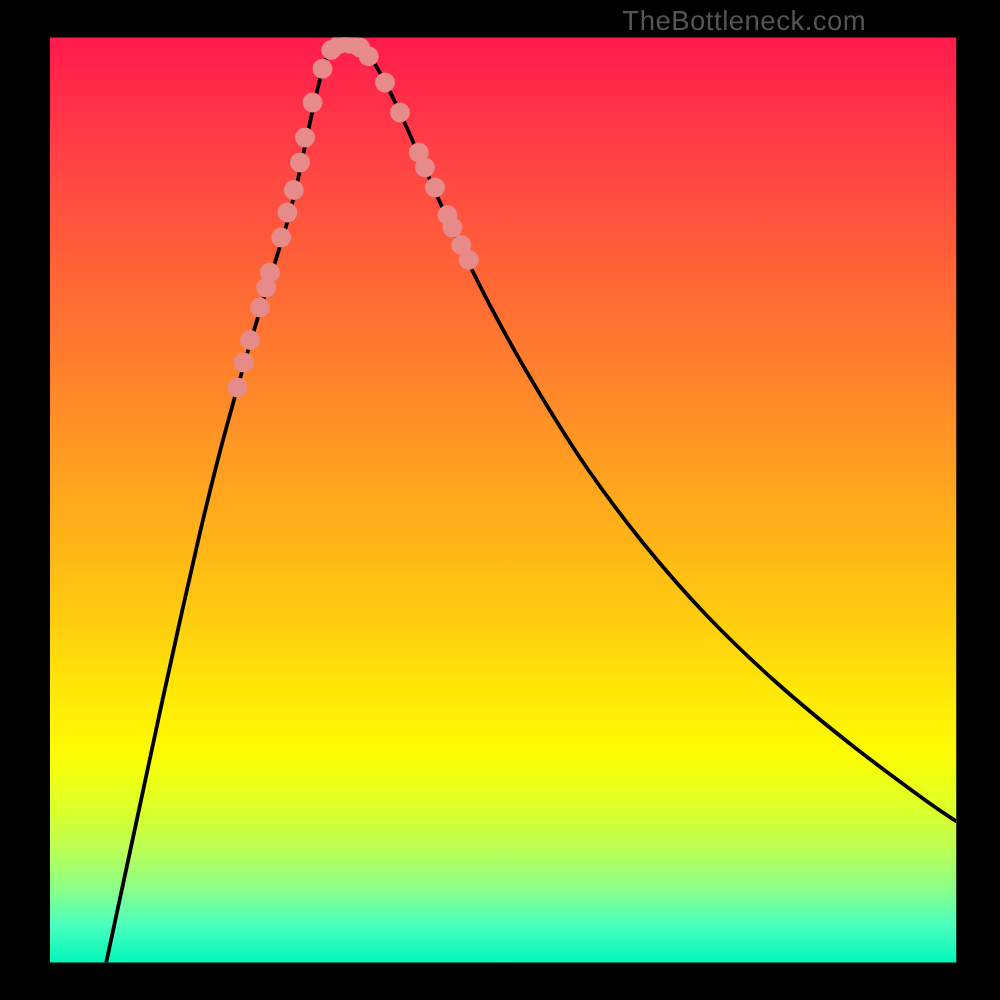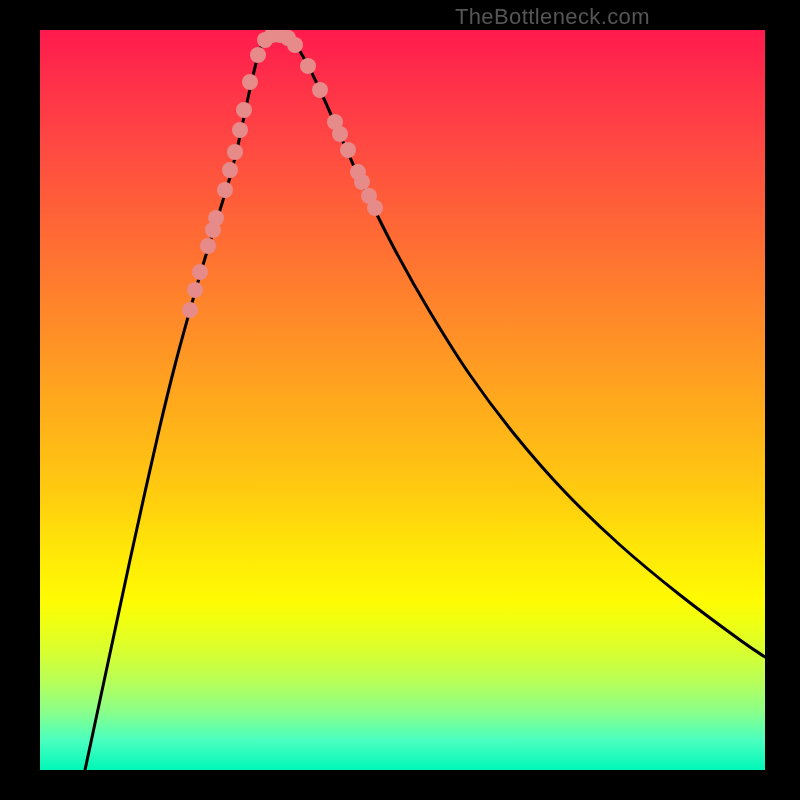--- a/index.html
+++ b/index.html
@@ -8,20 +8,21 @@
     width: 800px;
     height: 800px;
     overflow: hidden;
     background: #000;
     font-family: Arial, Helvetica, sans-serif;
   }
   .container {
     position: relative;
     width: 684px;
     height: 800px;
+    padding-left: 43px;
   }
   .plot-area {
     position: absolute;
     left: 40px;
     top: 30px;
     width: 725px;
     height: 740px;
     background: linear-gradient(to bottom,
       #ff1a4d 0%,
       #ff3348 8%,

